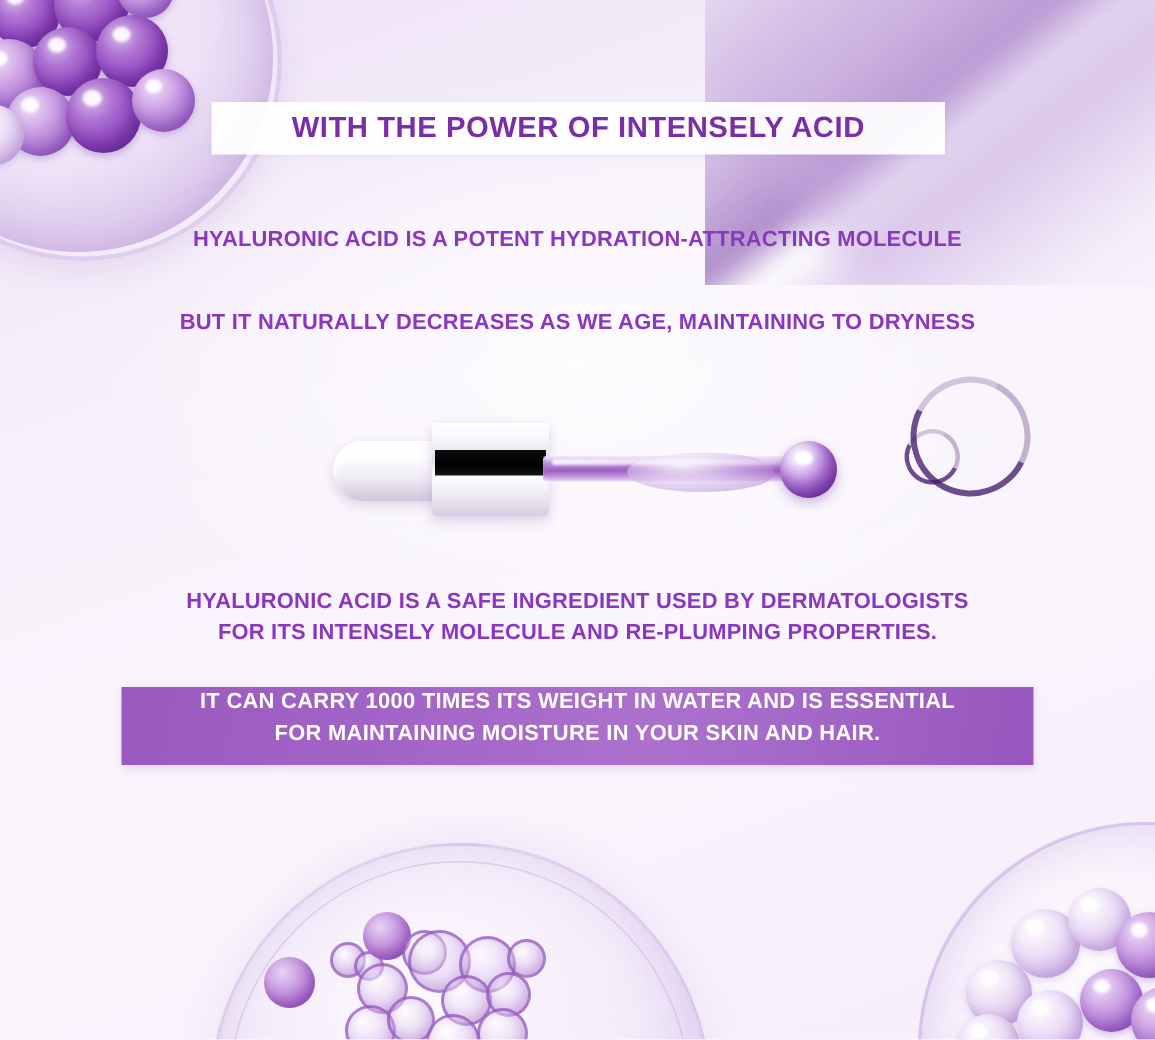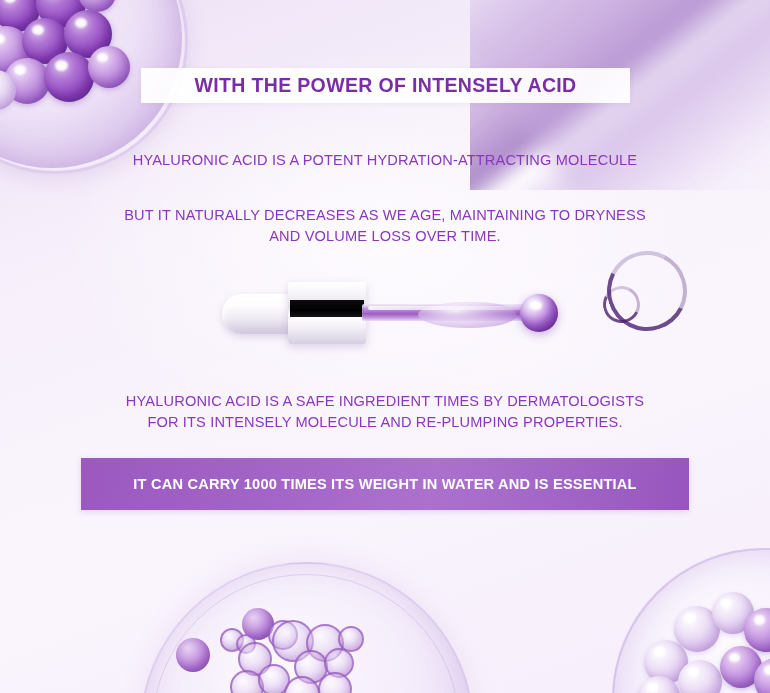--- a/index.html
+++ b/index.html
@@ -312,41 +312,40 @@
     letter-spacing: 0.35px;
     white-space: nowrap;
   }
 
   .para {
     position: absolute;
     width: 770px;
     text-align: center;
     color: #8b37bd;
     font-size: 14.6px;
-    font-weight: normal;
+    font-weight: bold;
     line-height: 21px;
     letter-spacing: 0.15px;
   }
   .para .line { display: block; }
 
   .para-1 { top: 150px; }
   .para-2 { top: 205px; }
   .para-3 { top: 391px; }
 
   .highlight-box {
     position: absolute;
     left: 81px;
     top: 458px;
     width: 608px;
     height: 52px;
     background: linear-gradient(100deg, #9b59c0 0%, #a263c6 28%, #ac71cd 58%, #a063c5 82%, #9755bd 100%);
     display: flex;
     flex-direction: column;
     align-items: center;
-    justify-content: center;
     box-shadow: 0 2px 6px rgba(130,80,175,0.2);
   }
   .highlight-box .line {
     display: block;
     color: #ffffff;
     font-size: 14.6px;
     font-weight: bold;
     line-height: 21px;
     letter-spacing: 0.2px;
     text-align: center;
@@ -433,26 +432,26 @@
     <div class="title-banner">
       <span class="title-text">WITH THE POWER OF INTENSELY ACID</span>
     </div>
 
     <div class="para para-1">
       <span class="line">HYALURONIC ACID IS A POTENT HYDRATION-ATTRACTING MOLECULE</span>
     </div>
 
     <div class="para para-2">
       <span class="line">BUT IT NATURALLY DECREASES AS WE AGE, MAINTAINING TO DRYNESS</span>
-      <span class="line">AND VOLUME LOSS OVER TIME.</span>
     </div>
 
     <div class="para para-3">
-      <span class="line">HYALURONIC ACID IS A SAFE INGREDIENT TIMES BY DERMATOLOGISTS</span>
+      <span class="line">HYALURONIC ACID IS A SAFE INGREDIENT USED BY DERMATOLOGISTS</span>
       <span class="line">FOR ITS INTENSELY MOLECULE AND RE-PLUMPING PROPERTIES.</span>
     </div>
 
     <div class="highlight-box">
       <span class="line">IT CAN CARRY 1000 TIMES ITS WEIGHT IN WATER AND IS ESSENTIAL</span>
+      <span class="line">FOR MAINTAINING MOISTURE IN YOUR SKIN AND HAIR.</span>
     </div>
 
   </div>
 </div>
 
 </body></html>

